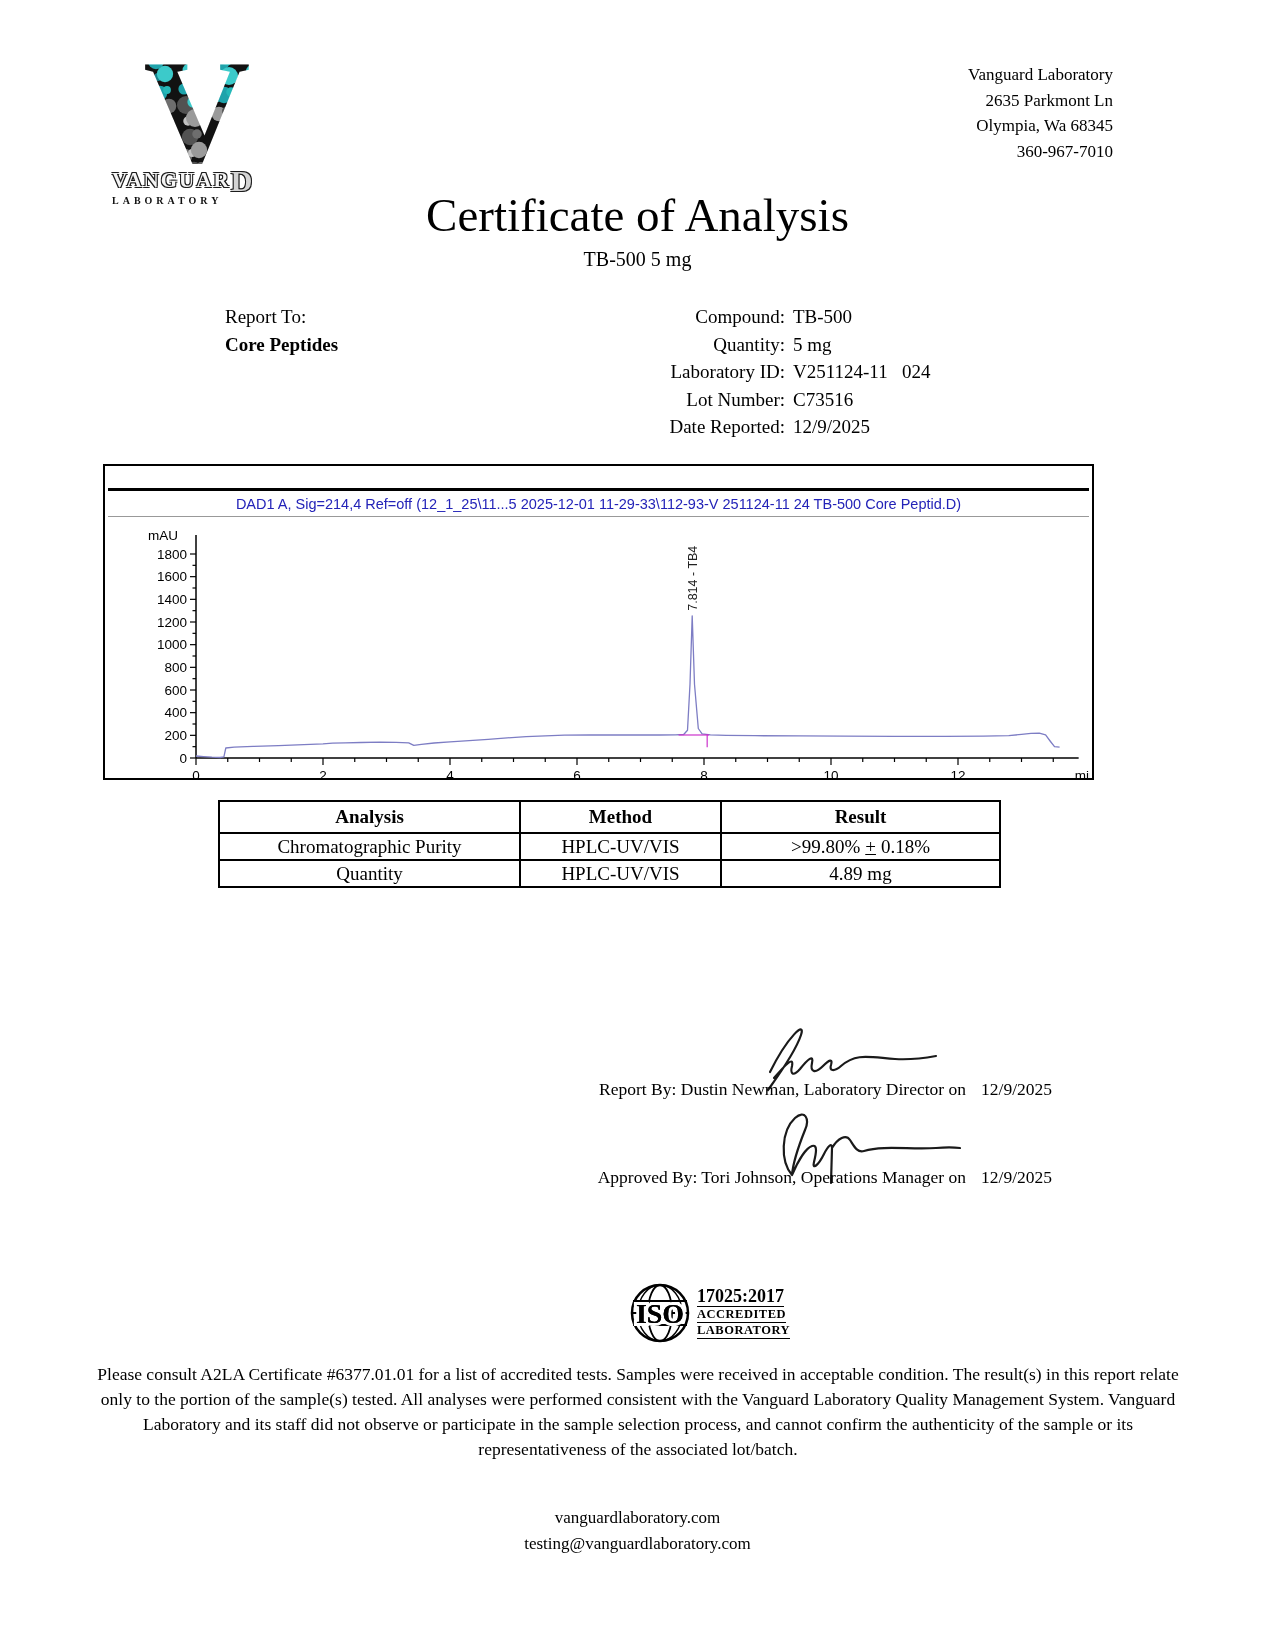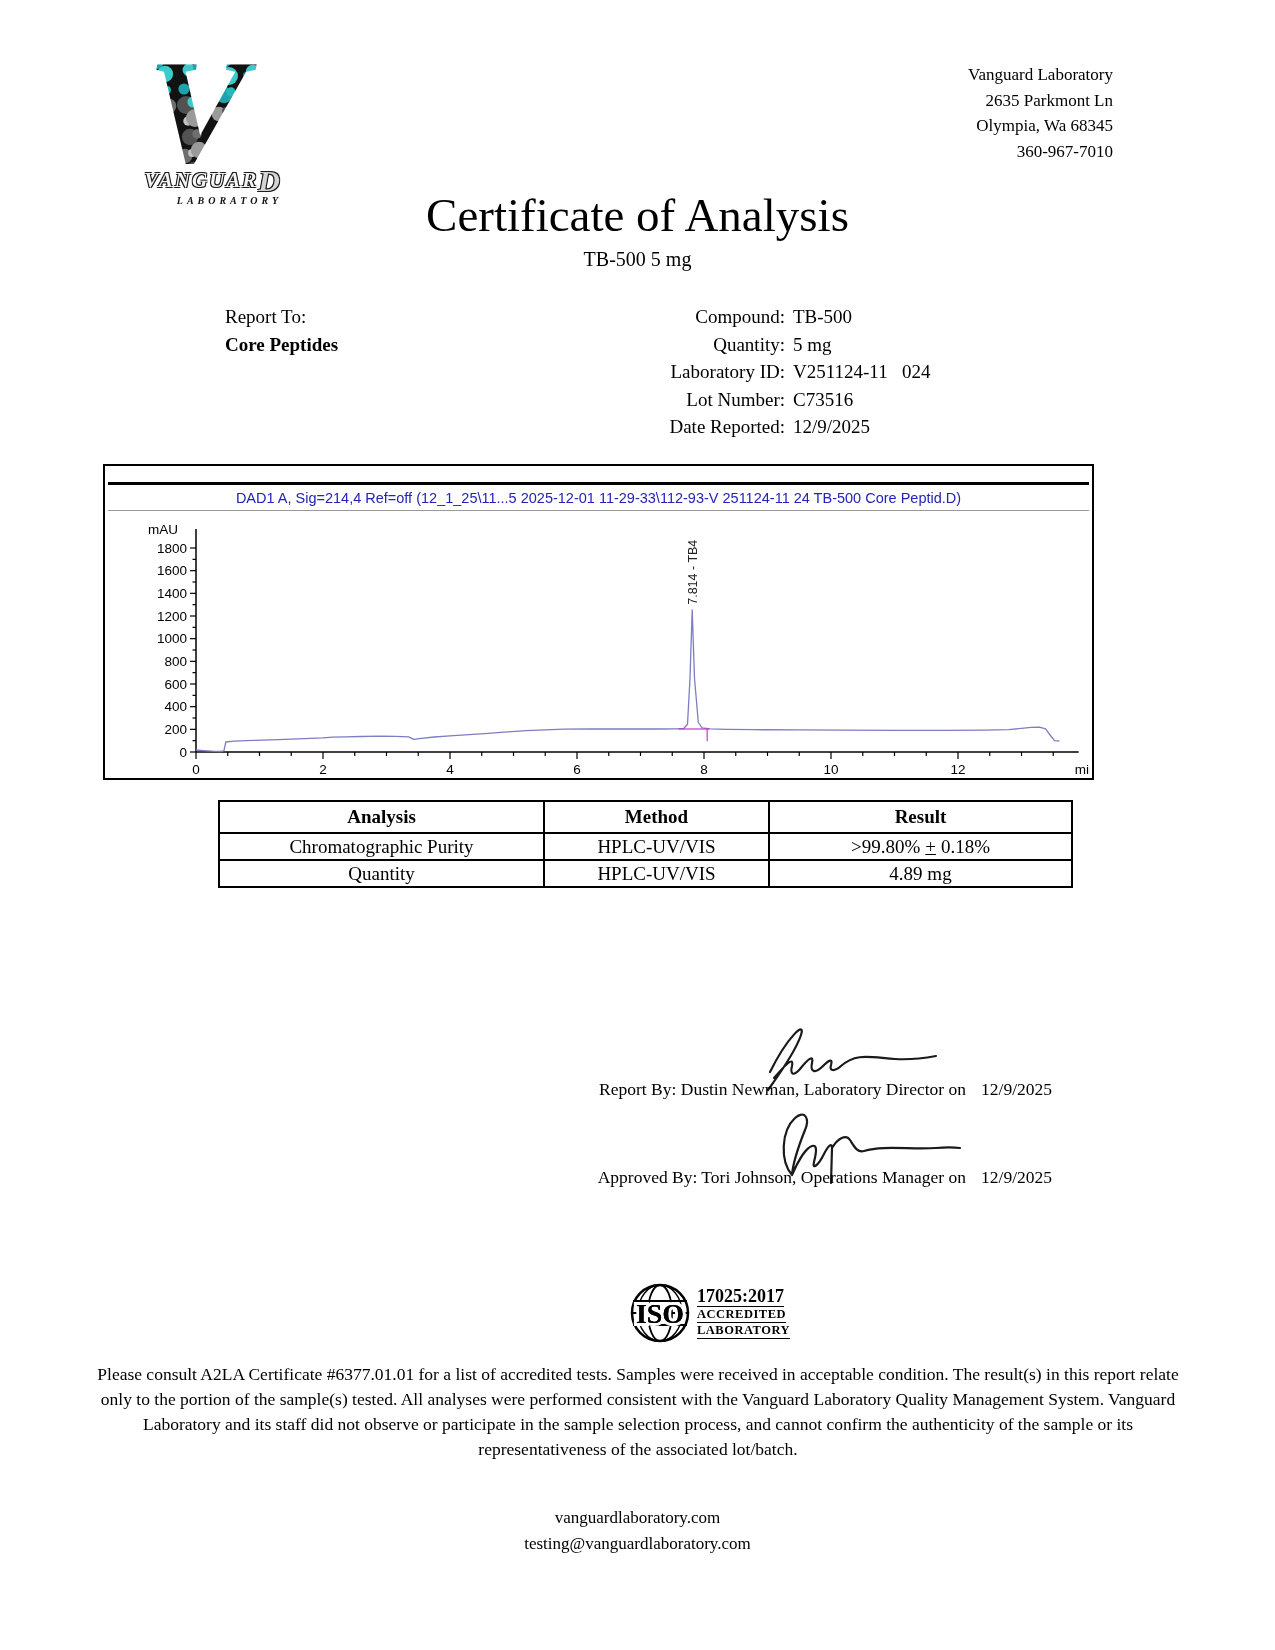--- a/index.html
+++ b/index.html
@@ -1,49 +1,49 @@
 <!DOCTYPE html>
 <html><head>
 <meta charset="utf-8">
 <style>
   html,body{margin:0;padding:0;background:#fff;}
   .page{position:relative;width:1275px;height:1650px;background:#fff;overflow:hidden;
         font-family:"Liberation Serif", serif;color:#000;}
 
   
-  .logo{position:absolute;left:112px;top:50px;width:170px;text-align:right;font-style:italic;}
+  .logo{position:absolute;left:112px;top:50px;width:170px;text-align:left;}
   .logo svg{display:block;margin:0 auto;}
   .logo-name{margin-top:-6px;font-weight:bold;font-size:21px;letter-spacing:2px;
              color:#f4f4f4;text-shadow:-1px -1px 0 #1c1c1c,1px -1px 0 #1c1c1c,-1px 1px 0 #1c1c1c,1px 1px 0 #1c1c1c;}
   .logo-name .big-d{font-size:30px;color:#d4d4d4;vertical-align:-4px;}
   .logo-sub{margin-top:-3px;font-weight:bold;font-size:10px;letter-spacing:4px;color:#111;}
   .lab-address{position:absolute;right:162px;top:62px;text-align:right;font-size:17px;line-height:25.5px;}
 
   .doc-title{position:absolute;left:0;right:0;top:190px;text-align:center;font-size:47px;line-height:50px;}
   .doc-subtitle{position:absolute;left:0;right:0;top:248px;text-align:center;font-size:20px;}
 
   
   .report-to{position:absolute;left:225px;top:303px;font-size:19px;line-height:28px;}
   .report-to .name{font-weight:bold;}
   .info-grid{position:absolute;left:520px;top:303px;display:grid;grid-template-columns:265px 290px;column-gap:8px;
              font-size:19px;line-height:27.6px;}
   .info-grid .lbl{text-align:right;}
   .info-grid .val{text-align:left;white-space:pre;}
 
   
   .chart-box{position:absolute;left:103px;top:464px;width:991px;height:316px;border:2px solid #000;
-             box-sizing:border-box;background:#fff;padding-top:16px;}
+             box-sizing:border-box;background:#fff;padding-top:22px;}
   .chart-rule{height:3px;background:#000;margin:0 3px;}
   .chart-header{margin:2px 3px 0;border-bottom:1px solid #999;padding:3px 0 4px;text-align:center;
                 font-family:"Liberation Sans", sans-serif;font-size:14.5px;color:#2323b8;}
   .chart-box svg{display:block;margin-top:2px;}
 
   
   .results{position:absolute;left:218px;top:800px;border-collapse:collapse;}
-  .results th,.results td{border:2px solid #000;text-align:center;font-size:19px;padding:0 16px;}
+  .results th,.results td{border:2px solid #000;text-align:center;font-size:19px;padding:0 4px;}
   .results th{height:30px;font-weight:bold;}
   .results td{height:25px;font-weight:normal;border-top-width:1.5px;}
   .results .c1{width:291px;} .results .c2{width:191px;margin-top:12px;} .results .c3{width:269px;}
   .pm{text-decoration:underline;margin:0 5px;}
 
   
   .sig{position:absolute;}
   .sig path{fill:none;stroke:#1a1a1a;stroke-width:2.2;stroke-linecap:round;stroke-linejoin:round;}
   .sign-line{position:absolute;right:223px;text-align:right;font-size:17.5px;}
   .sign-date{margin-left:15px;}

